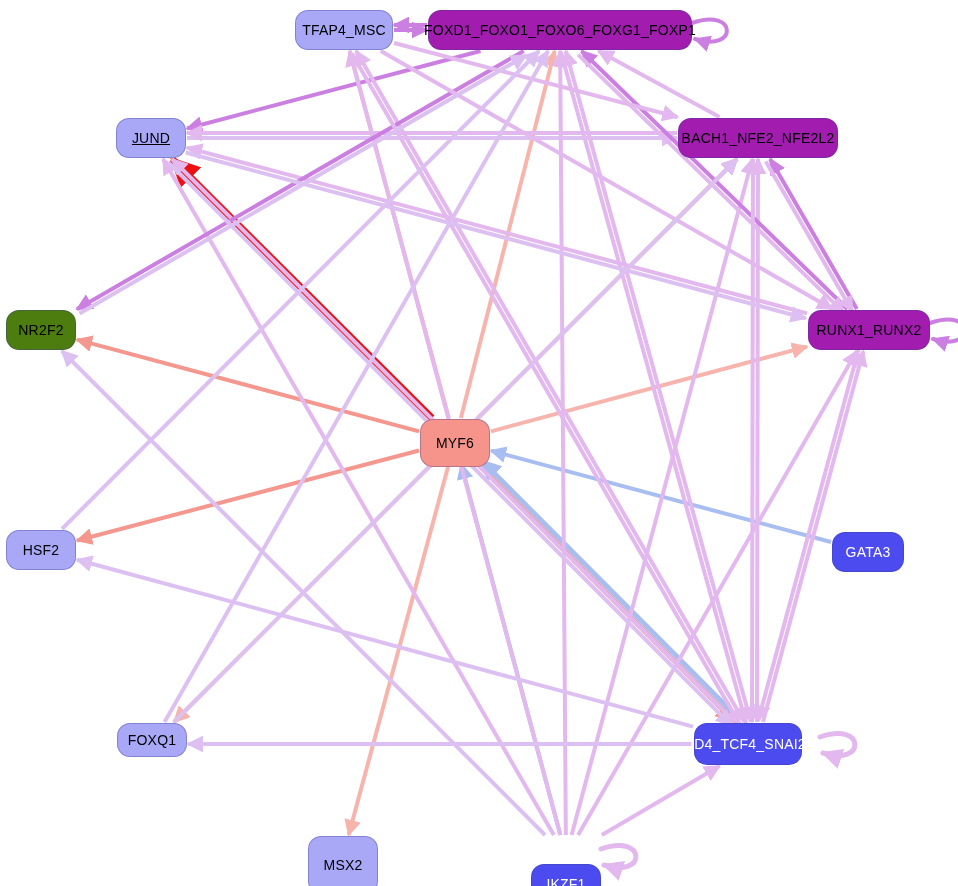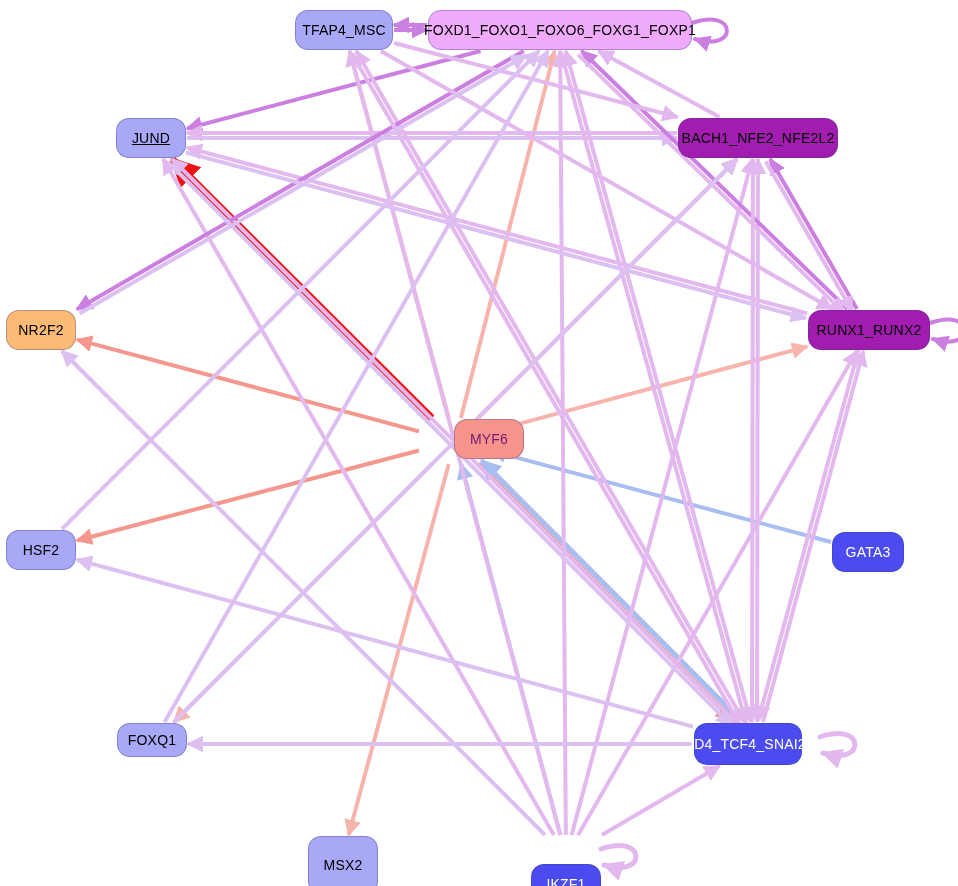--- a/index.html
+++ b/index.html
@@ -122,36 +122,36 @@
         <line x1="79.50222170808676" y1="313.5195950000768" x2="526.1722217080867" y2="55.3288435549901" stroke="#ddc0f2" stroke-width="4" stroke-linecap="butt" marker-end="url(#arrow-neutral_pale)"></line>
         <line x1="61.95961538461538" y1="529" x2="539.0403846153846" y2="51" stroke="#ddc0f2" stroke-width="4" stroke-linecap="butt" marker-end="url(#arrow-neutral_pale)"></line>
         <line x1="164.57142857142858" y1="722" x2="548" y2="51" stroke="#ddc0f2" stroke-width="4" stroke-linecap="butt" marker-end="url(#arrow-neutral_pale)"></line>
         <line x1="174" y1="722" x2="737" y2="159" stroke="#ddc0f2" stroke-width="4" stroke-linecap="butt" marker-end="url(#arrow-neutral_pale)"></line>
       </g>
   </svg>
   <div id="nodes-layer">
       <div class="node" style="left: 295px; top: 10px; width: 98px; height: 40px; background: rgb(168, 168, 247); color: rgb(0, 0, 0);">
         <span>TFAP4_MSC</span>
       </div>
-      <div class="node" style="left: 428px; top: 10px; width: 264px; height: 40px; background: #f0abfc; color: rgb(0, 0, 0);">
+      <div class="node" style="left: 428px; top: 10px; width: 264px; height: 40px; background: #a21caf; color: rgb(0, 0, 0);">
         <span>FOXD1_FOXO1_FOXO6_FOXG1_FOXP1</span>
       </div>
       <div class="node" style="left: 116px; top: 118px; width: 70px; height: 40px; background: rgb(168, 168, 247); color: rgb(0, 0, 0); text-decoration: underline;">
         <span>JUND</span>
       </div>
       <div class="node" style="left: 678px; top: 118px; width: 160px; height: 40px; background: #a21caf; color: rgb(0, 0, 0);">
         <span>BACH1_NFE2_NFE2L2</span>
       </div>
-      <div class="node" style="left: 6px; top: 310px; width: 70px; height: 40px; background: #fdba74; color: rgb(0, 0, 0);">
+      <div class="node" style="left: 6px; top: 310px; width: 70px; height: 40px; background: #4d7c0f; color: rgb(0, 0, 0);">
         <span>NR2F2</span>
       </div>
       <div class="node" style="left: 808px; top: 310px; width: 122px; height: 40px; background: #a21caf; color: rgb(0, 0, 0);">
         <span>RUNX1_RUNX2</span>
       </div>
-      <div class="node" style="left: 420px; top: 419px; width: 70px; height: 40px; background: rgb(246, 148, 140); color: #701a75; margin-left: 34px;">
+      <div class="node" style="left: 420px; top: 419px; width: 70px; height: 48px; background: rgb(246, 148, 140); color: #000000;">
         <span>MYF6</span>
       </div>
       <div class="node" style="left: 6px; top: 530px; width: 70px; height: 40px; background: rgb(168, 168, 247); color: rgb(0, 0, 0);">
         <span>HSF2</span>
       </div>
       <div class="node" style="left: 832px; top: 532px; width: 72px; height: 40px; background: rgb(75, 75, 240); color: rgb(255, 255, 255); align-items: center;">
         <span>GATA3</span>
       </div>
       <div class="node" style="left: 117px; top: 723px; width: 70px; height: 34px; background: rgb(168, 168, 247); color: rgb(0, 0, 0);">
         <span>FOXQ1</span>

